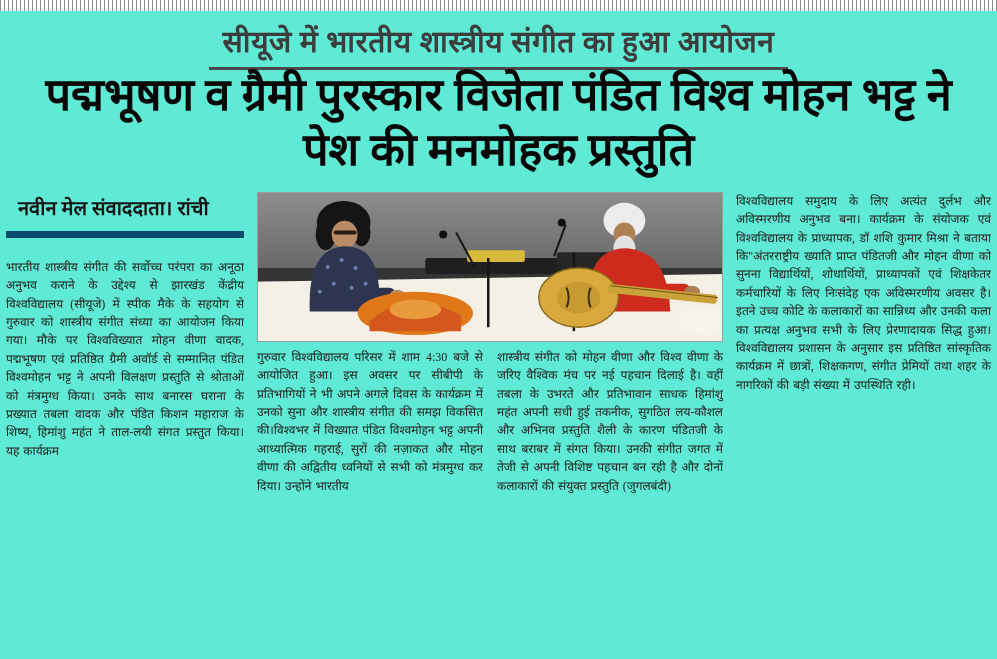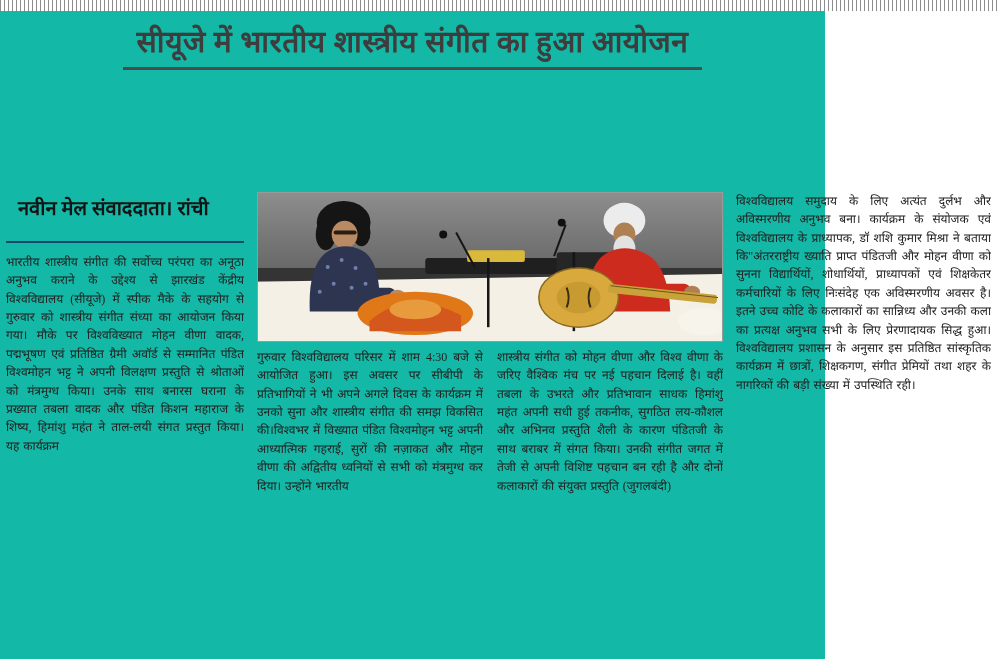--- a/index.html
+++ b/index.html
@@ -1,19 +1,19 @@
 <!DOCTYPE html>
 <html lang="hi"><head>
 <meta charset="utf-8">
 <style>
   * { margin:0; padding:0; box-sizing:border-box; }
   html,body { width:997px; height:659px; overflow:hidden; background:#ffffff; }
   body { font-family:"Liberation Serif","DejaVu Sans",sans-serif; color:#1c1c1c; }
 
-  .page { position:relative; width:825px; height:659px; background:#14b8a6; }
+  .page { position:relative; width:997px; height:659px; background:#5eead4; }
 
   
   .print-edge {
     position:absolute; top:0; left:0; width:997px; height:11px;
     background:repeating-linear-gradient(90deg,#8d8d8d 0 1.5px,#ffffff 1.5px 4px);
   }
 
   .kicker-wrap { position:absolute; top:20px; left:0; width:100%; text-align:center; }
   .kicker {
     display:inline-block; font-size:30px; font-weight:700; color:#3d3d3d;
@@ -28,22 +28,22 @@
   .content {
     position:absolute; top:192px; left:6px; width:985px; height:467px;
     display:flex; gap:13px; overflow:hidden;
   }
 
   .col1 { width:238px; flex:0 0 238px; overflow:hidden; }
   .mid  { width:466px; flex:0 0 466px; display:flex; flex-direction:column; }
   .col4 { width:255px; flex:1; overflow:hidden; }
 
   .byline {
-    font-size:20px; font-weight:700; color:#141414; padding:2px 0 20px 12px;
-    border-bottom:2px solid #0c4a6e; margin-bottom:10px;
+    font-size:20px; font-weight:700; color:#141414; padding:2px 0 10px 12px;
+    border-bottom:7px solid #0c4a6e; margin-bottom:20px;
   }
 
   .body-text {
     font-size:12px; line-height:1.53; text-align:justify; color:#222;
     word-spacing:1px;
   }
 
   .photo {
     width:466px; height:150px; display:block; border:1px solid #9a9a9a;
     margin-bottom:6px; background:#777;
@@ -56,20 +56,21 @@
 <body>
 
 <div class="page">
 
   <div class="print-edge"></div>
 
   <div class="kicker-wrap">
     <span class="kicker">सीयूजे में भारतीय शास्त्रीय संगीत का हुआ आयोजन</span>
   </div>
 
+  <h1 class="headline">पद्मभूषण व ग्रैमी पुरस्कार विजेता पंडित विश्व मोहन भट्ट ने पेश की मनमोहक प्रस्तुति</h1>
 
   <div class="content">
 
     <div class="col1">
       <div class="byline">नवीन मेल संवाददाता। रांची</div>
       <p class="body-text">भारतीय शास्त्रीय संगीत की सर्वोच्च परंपरा का अनूठा अनुभव कराने के उद्देश्य से झारखंड केंद्रीय विश्वविद्यालय (सीयूजे) में स्पीक मैके के सहयोग से गुरुवार को शास्त्रीय संगीत संध्या का आयोजन किया गया। मौके पर विश्वविख्यात मोहन वीणा वादक, पद्मभूषण एवं प्रतिष्ठित ग्रैमी अवॉर्ड से सम्मानित पंडित विश्वमोहन भट्ट ने अपनी विलक्षण प्रस्तुति से श्रोताओं को मंत्रमुग्ध किया। उनके साथ बनारस घराना के प्रख्यात तबला वादक और पंडित किशन महाराज के शिष्य, हिमांशु महंत ने ताल-लयी संगत प्रस्तुत किया। यह कार्यक्रम</p>
     </div>
 
     <div class="mid">
       <svg class="photo" viewBox="0 0 466 150" preserveAspectRatio="none" aria-hidden="true">

